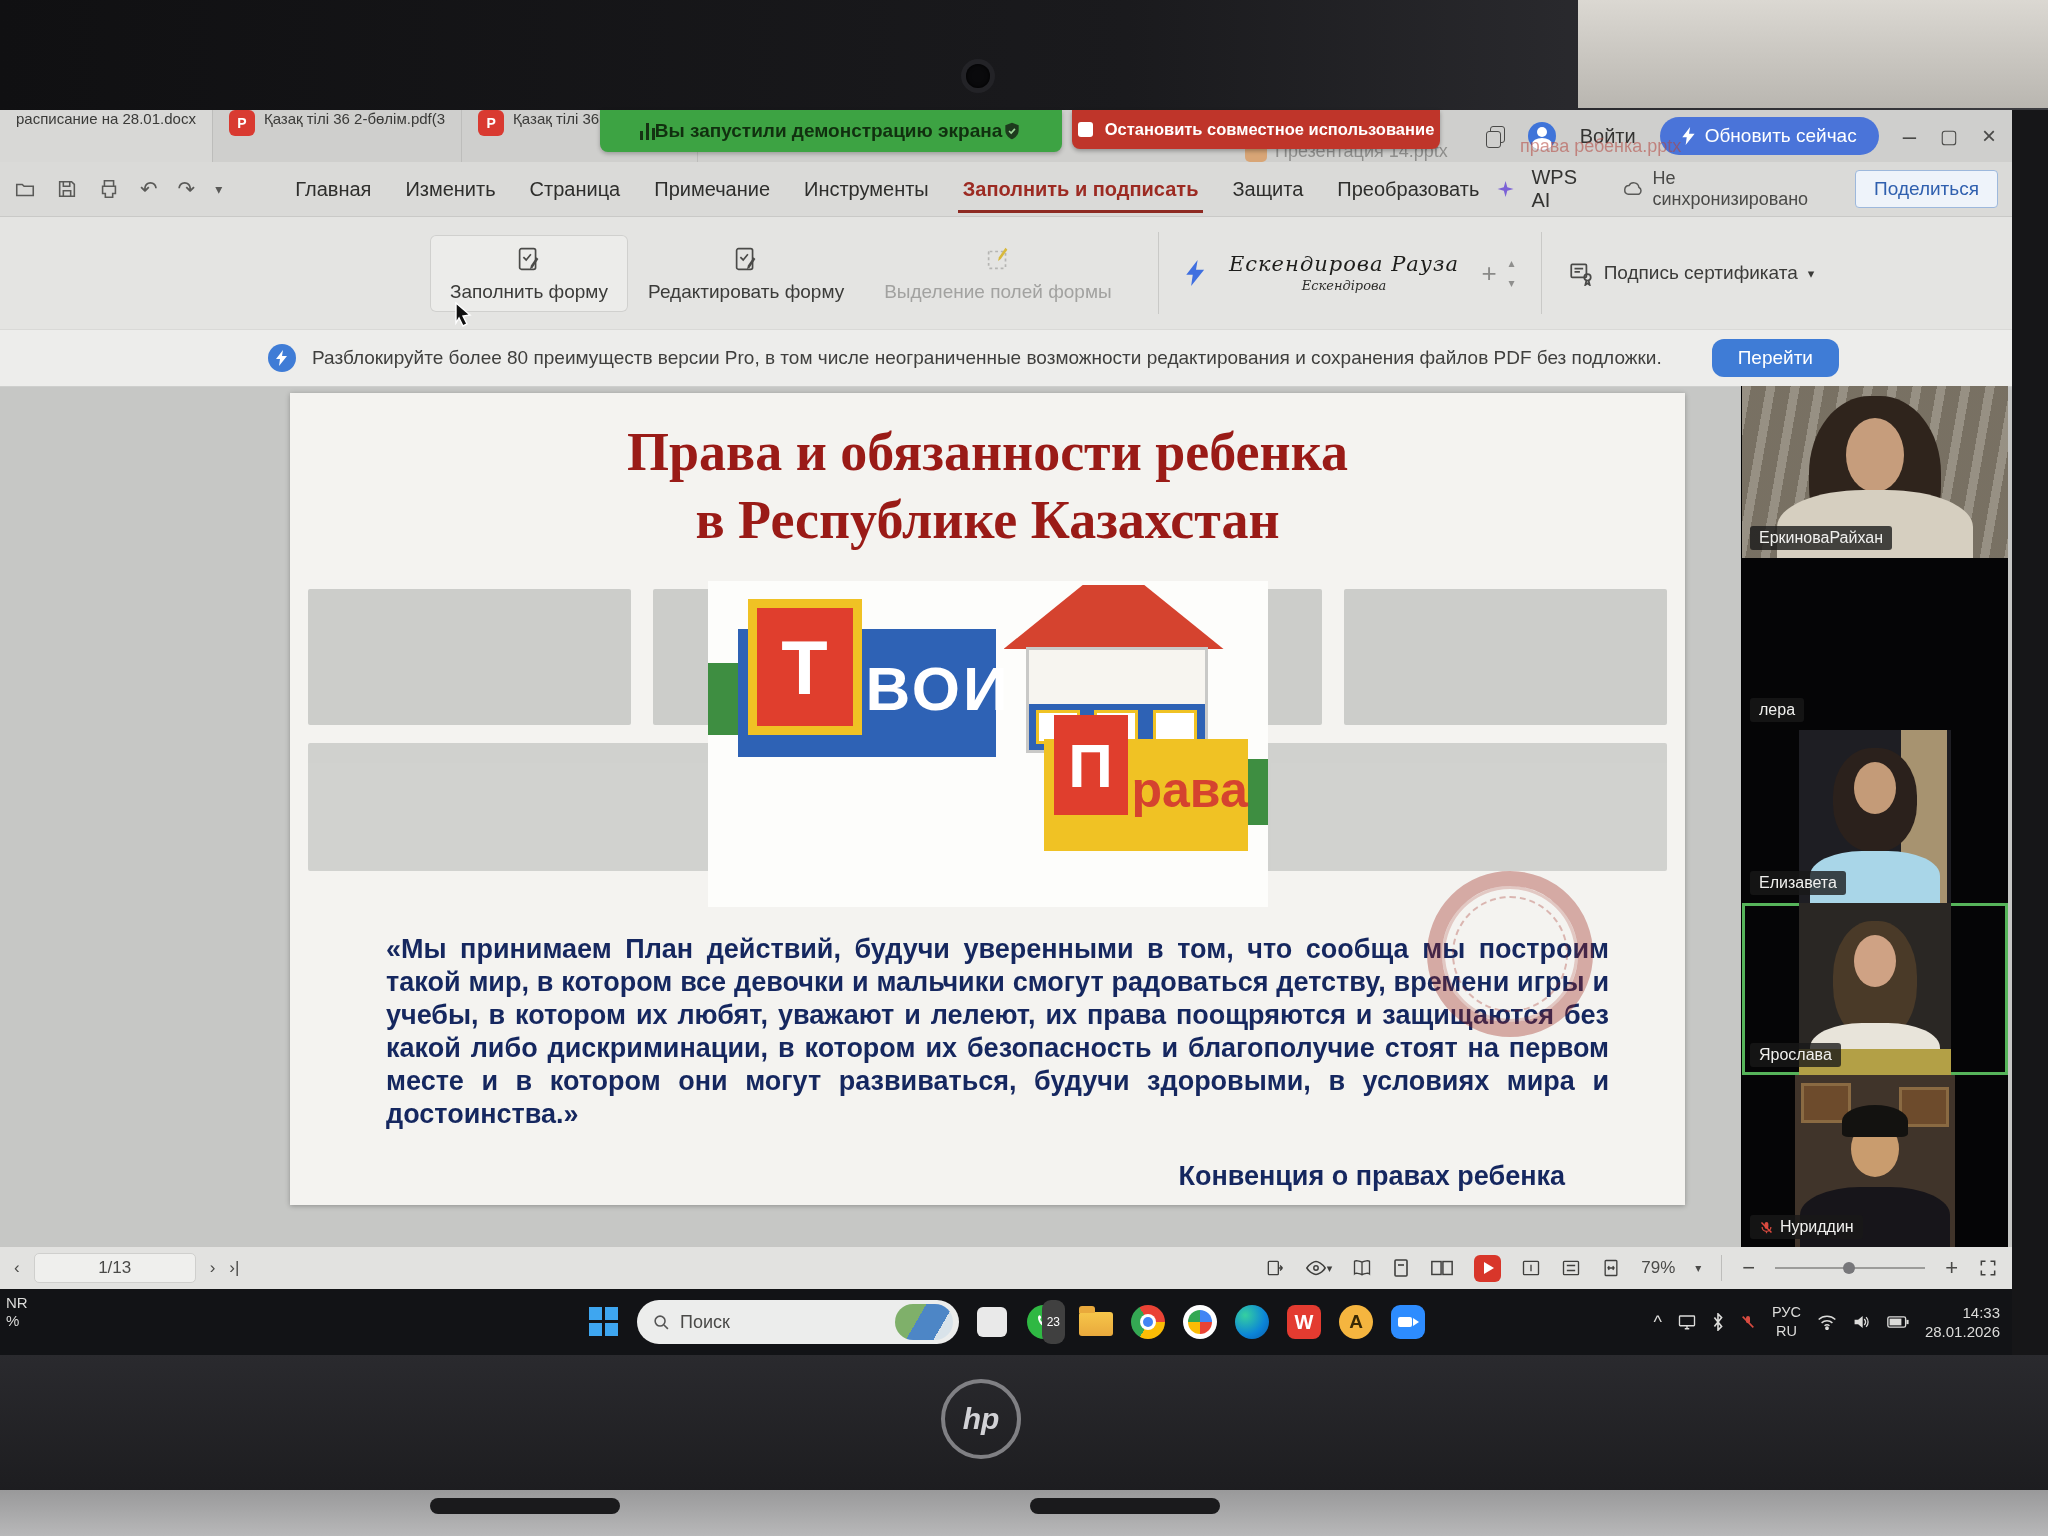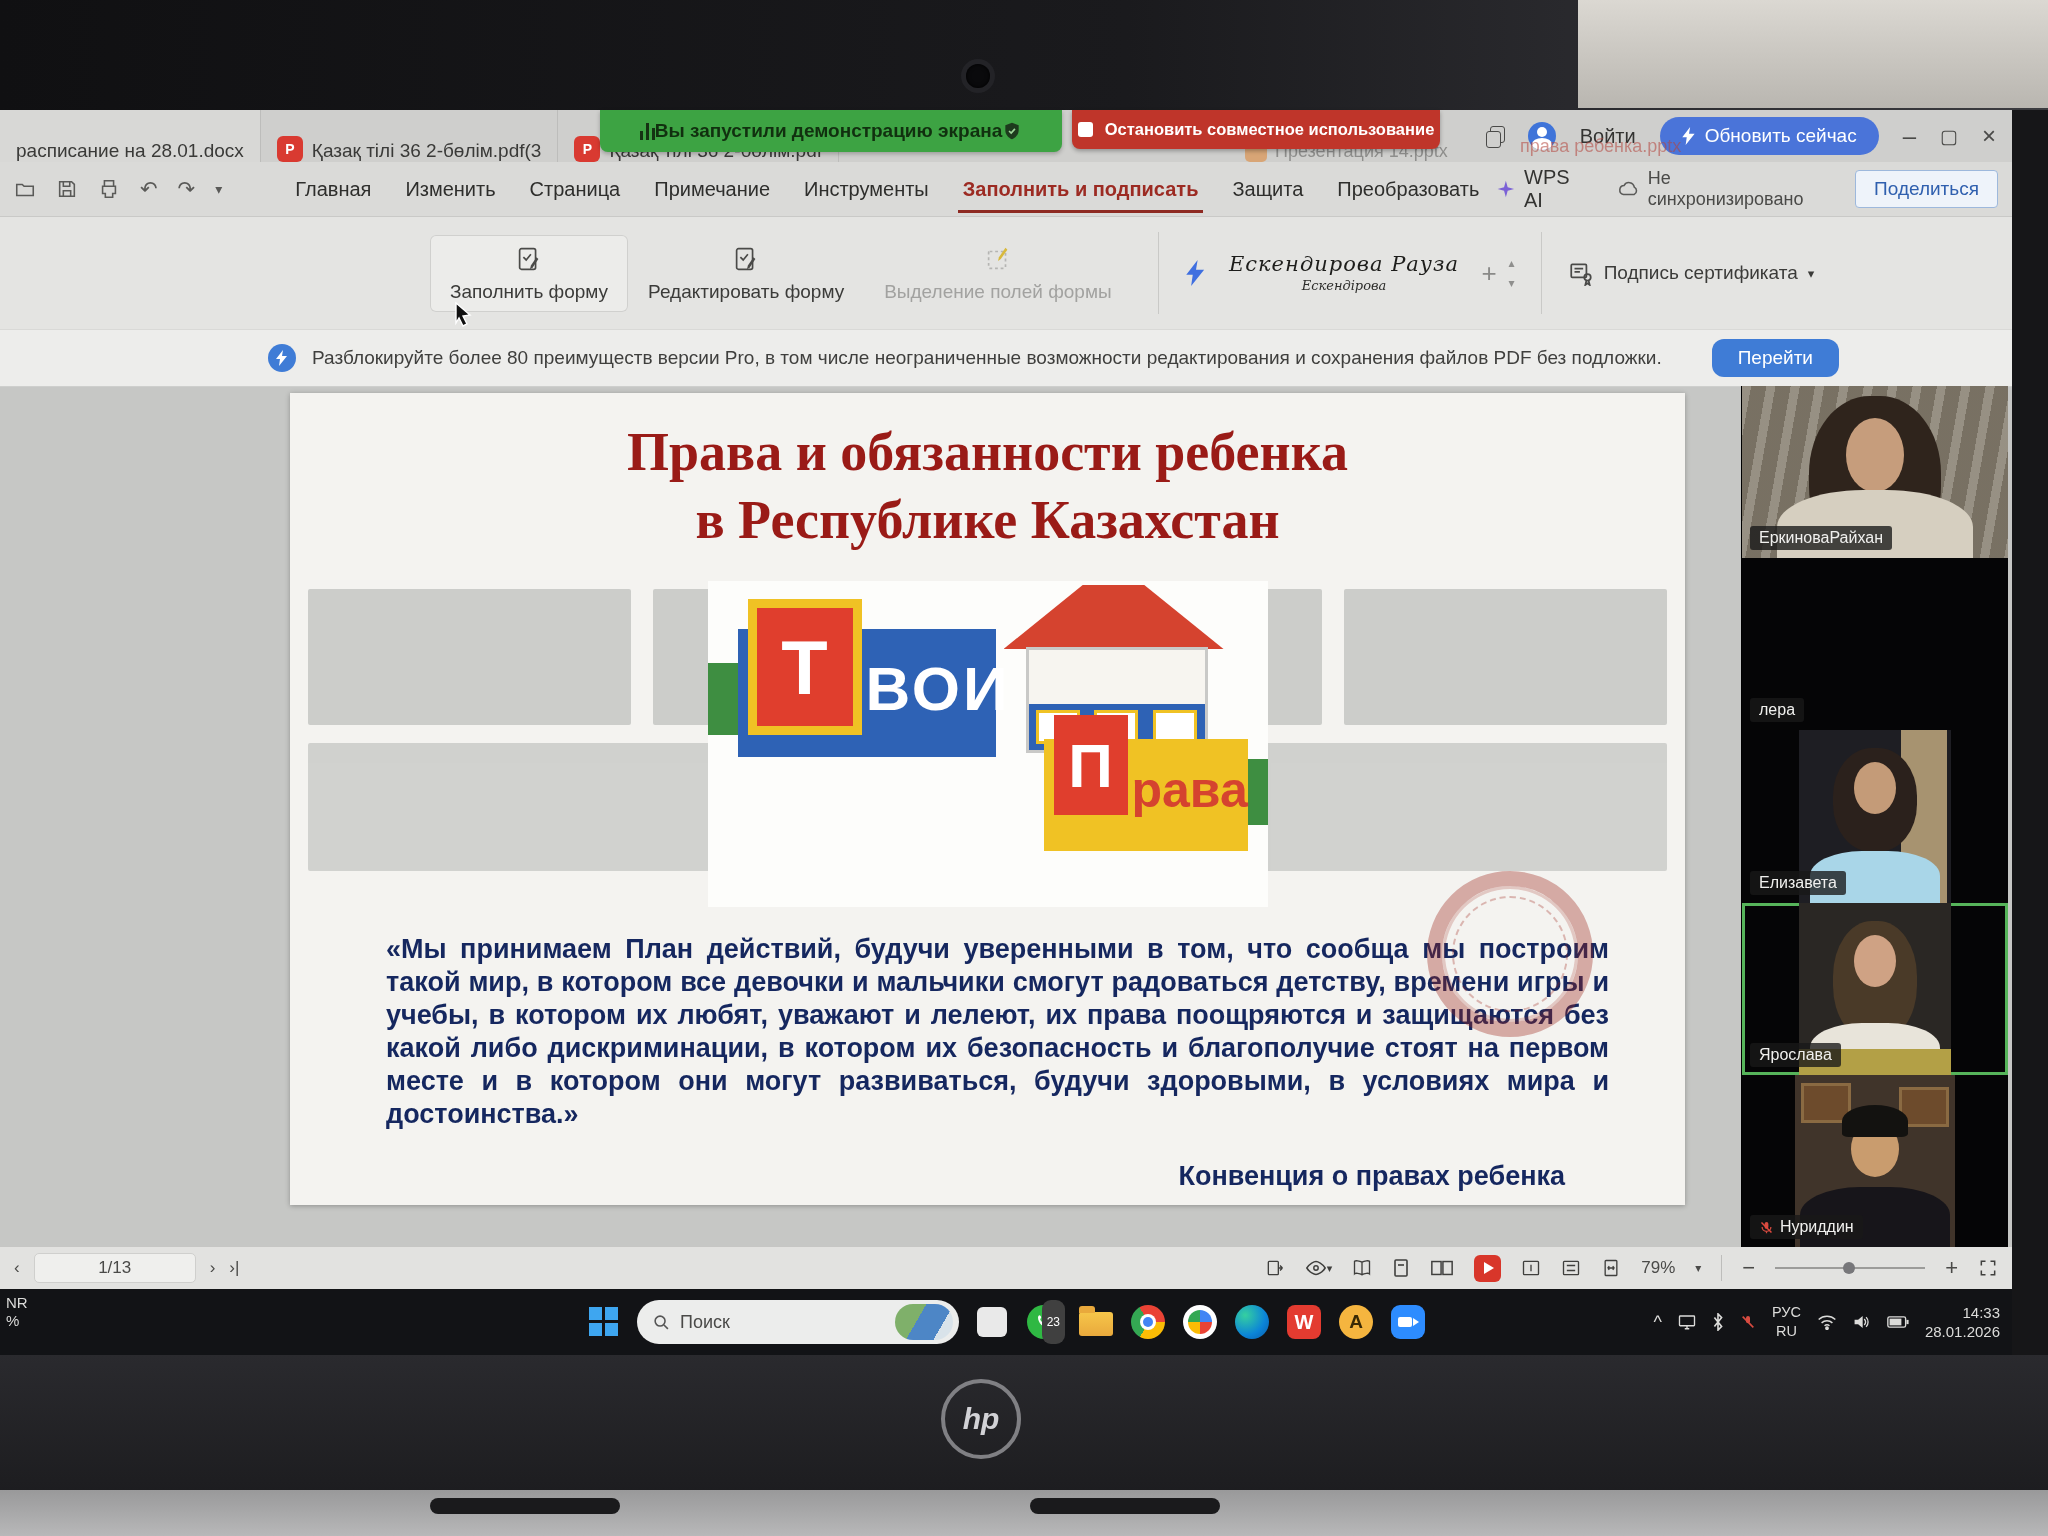--- a/index.html
+++ b/index.html
@@ -12,21 +12,21 @@
   
   .bezel-top{position:absolute;left:0;top:0;width:2048px;height:110px;}
   .webcam{position:absolute;left:966px;top:64px;width:24px;height:24px;border-radius:50%;
     background:#0a0a0c;box-shadow:0 0 0 5px #232327, inset 0 0 4px #000;}
   .bezel-right{position:absolute;right:0;top:110px;width:36px;height:1245px;background:#161618;}
   
   .screen{position:absolute;left:0;top:110px;width:2012px;height:1245px;display:flex;flex-direction:column;
     background:#d6d6d4;color:#2e2e2c;}
   
   .tabbar{position:relative;height:52px;background:#cfcfcd;display:flex;align-items:stretch;flex:0 0 auto;}
-  .tab{display:flex;align-items:flex-end;gap:9px;padding:0 16px;font-size:19px;color:#3a3a38;
+  .tab{display:flex;align-items:flex-start;gap:9px;padding:0 16px;font-size:15px;color:#3a3a38;
     border-right:1px solid #bdbdbb;white-space:nowrap;}
   .tab.first{background:#d8d8d6;}
   .pdficon{width:26px;height:26px;border-radius:6px;background:#d93a31;color:#fff;display:flex;
     align-items:center;justify-content:center;font-size:14px;font-weight:bold;flex:0 0 auto;}
   .pdficon::after{content:"P";}
   .ppticon{width:22px;height:22px;border-radius:5px;background:#e08330;flex:0 0 auto;}
   .ghost{position:absolute;display:flex;align-items:center;gap:8px;font-size:18px;opacity:.55;z-index:1;}
   .ghost1{left:1245px;top:30px;color:#5a5a58;}
   .ghost2{left:1520px;top:26px;color:#b4443c;}
   .banner-green{position:absolute;left:600px;top:0;width:462px;height:42px;z-index:6;background:#3da343;
@@ -50,21 +50,21 @@
   .updatebtn{display:flex;align-items:center;gap:9px;background:#4a74d9;color:#fff;font-size:19px;
     border-radius:20px;padding:8px 22px;}
   .wc{font-size:24px;color:#4a4a48;line-height:1;}
   
   .menubar{height:54px;background:#dadad8;display:flex;align-items:center;padding:0 14px;flex:0 0 auto;}
   .qicons{display:flex;align-items:center;gap:20px;margin-right:56px;color:#5a5a58;font-size:21px;}
   .menu-item{font-size:20px;color:#2e2e2c;padding:8px 17px;position:relative;white-space:nowrap;}
   .menu-item.active{color:#9c2b23;font-weight:bold;}
   .menu-item.active::after{content:"";position:absolute;left:12px;right:12px;bottom:-4px;height:3px;background:#8e2a22;}
   .menu-right{margin-left:auto;display:flex;align-items:center;gap:26px;}
-  .wpsai{display:flex;align-items:center;gap:8px;font-size:20px;color:#333331;}
+  .wpsai{display:flex;align-items:center;gap:16px;font-size:20px;color:#333331;}
   .syncst{display:flex;align-items:center;gap:8px;font-size:18px;color:#4a4a48;}
   .sharebtn{padding:7px 18px;border:1px solid #9db8dc;background:#eef3fa;color:#2f5fae;font-size:19px;border-radius:4px;}
   
   .toolbar{position:relative;height:112px;background:#e4e4e2;border-top:1px solid #c9c9c7;display:flex;
     align-items:center;padding-left:430px;flex:0 0 auto;}
   .tbtn{display:flex;flex-direction:column;align-items:center;gap:7px;padding:9px 20px;border-radius:6px;
     font-size:19px;color:#3b3b39;white-space:nowrap;}
   .tbtn.hl{background:#ececea;box-shadow:inset 0 0 0 1px #d0d0ce;}
   .tbtn.dis{color:#a2a2a0;}
   .tdiv{width:1px;height:82px;background:#c9c9c7;margin:0 26px;}

